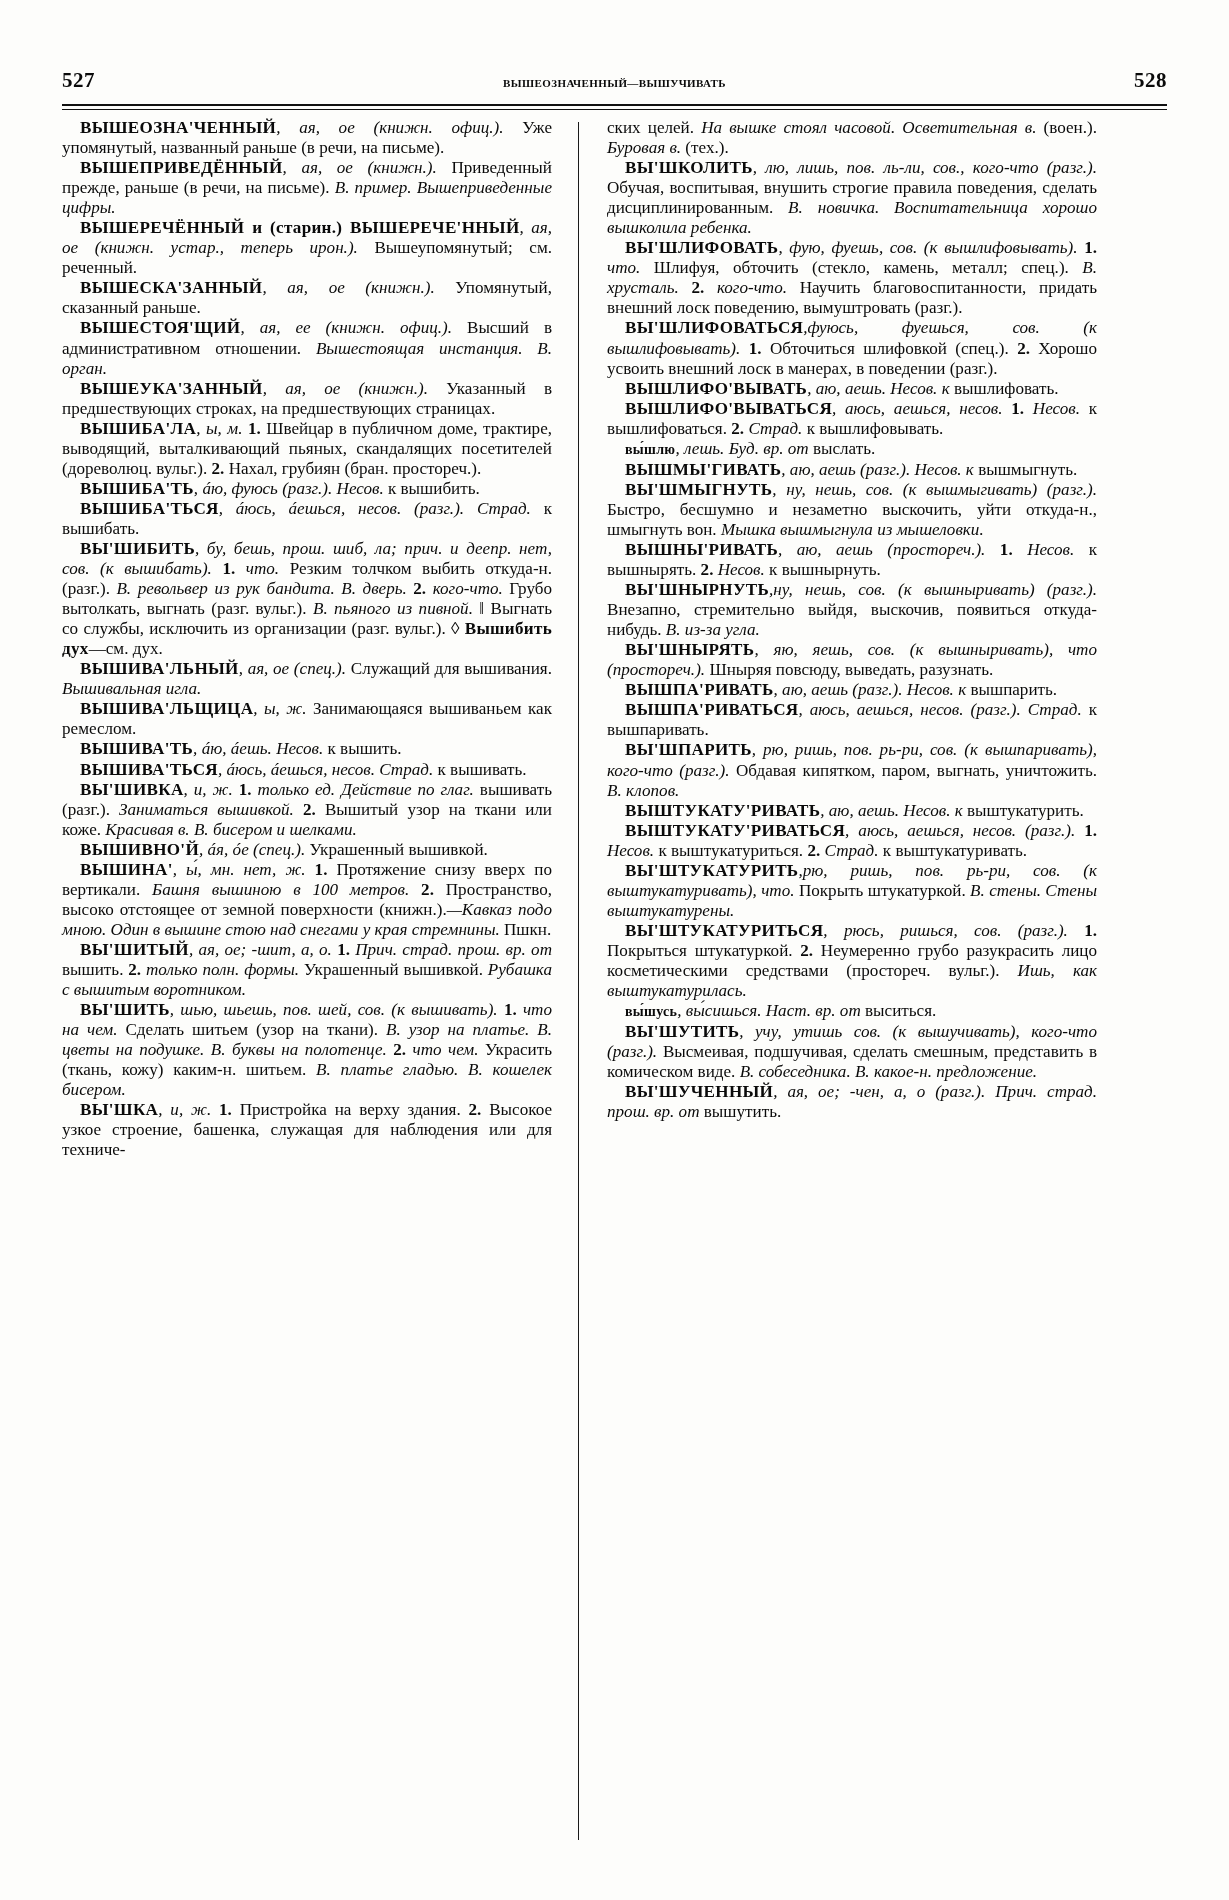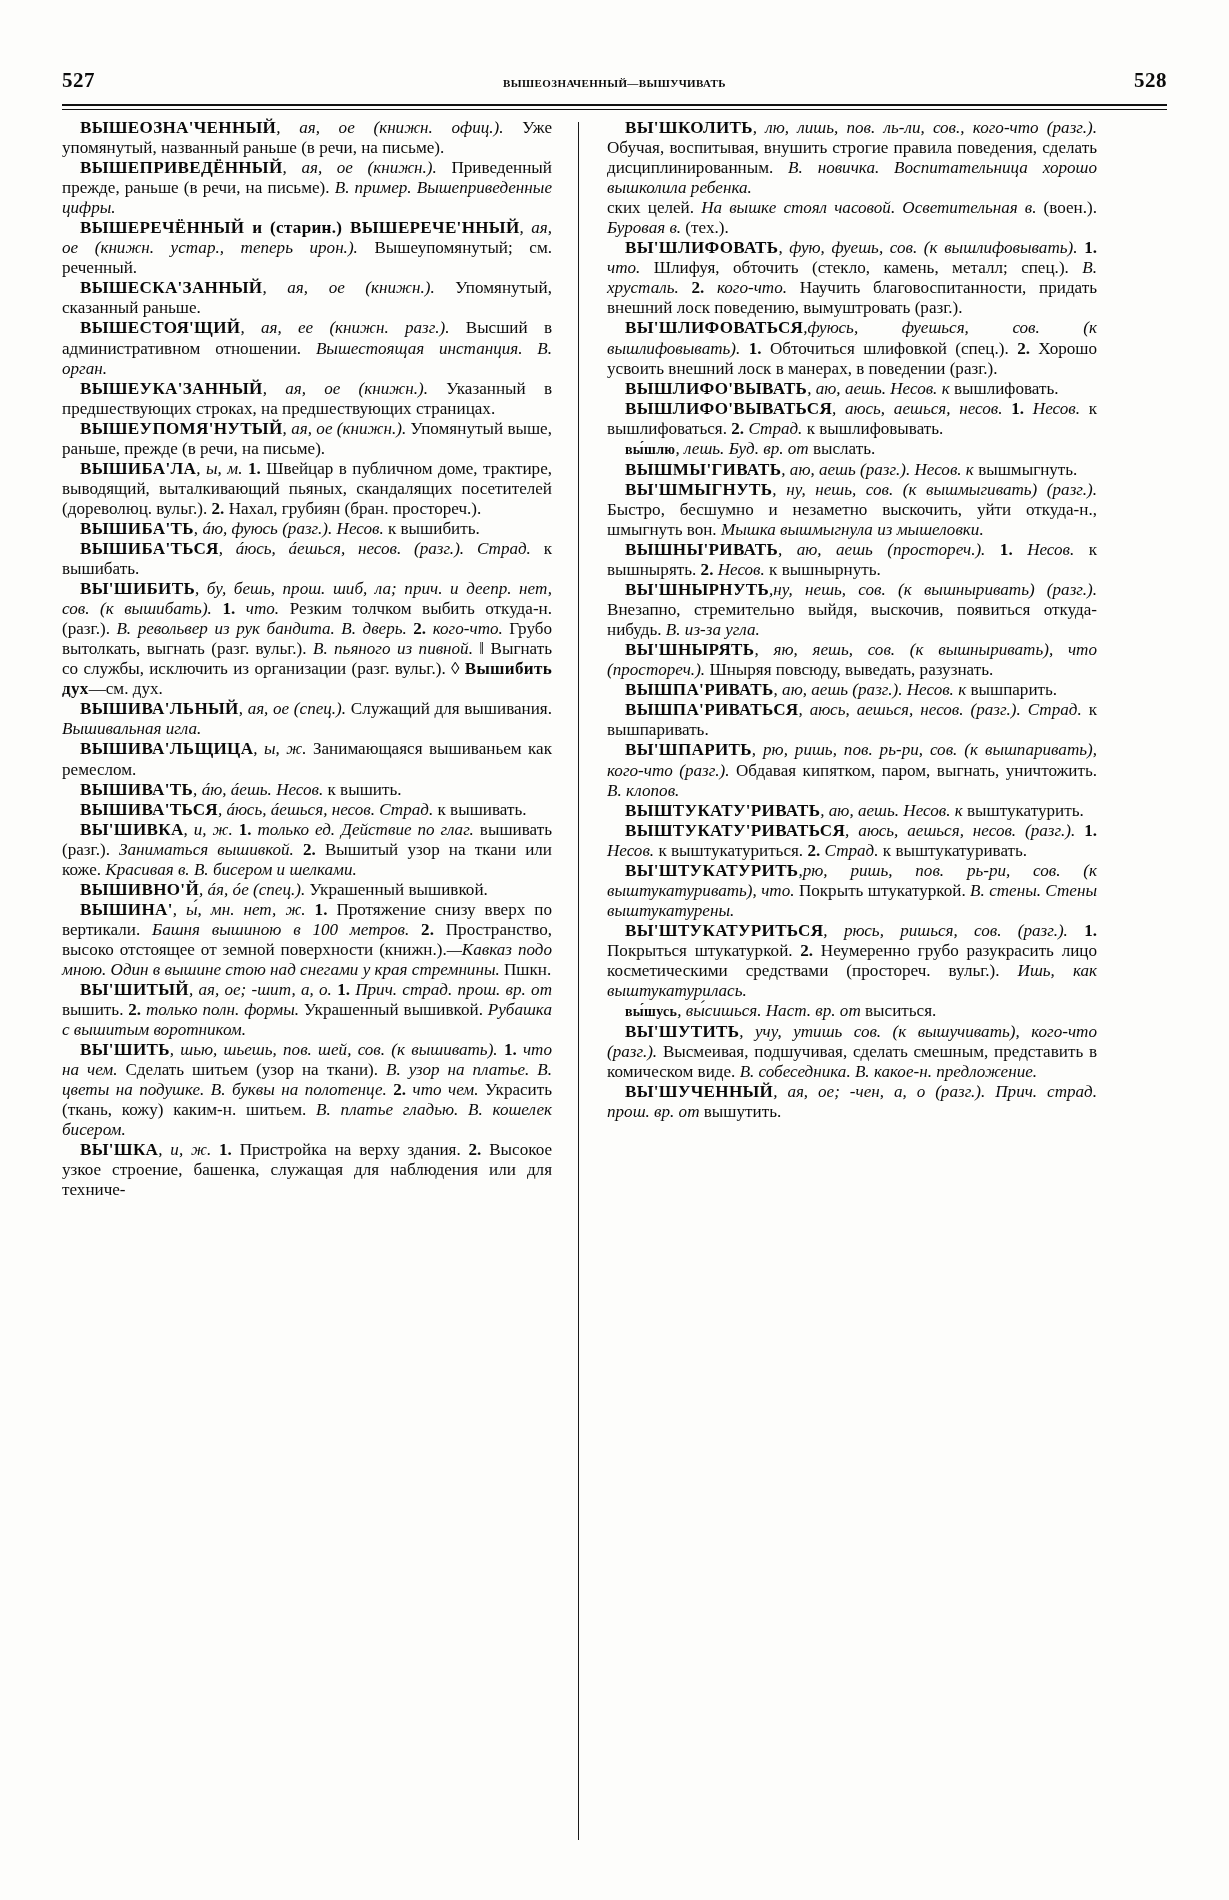--- a/index.html
+++ b/index.html
@@ -122,42 +122,41 @@
     <div class="rule-thick"></div>
     <div class="rule-thin"></div>
   </div>
 
   <div class="columns">
     <div class="col col-left" id="colLeft">
         <p class="entry"><span class="hw">ВЫШЕОЗНА'ЧЕННЫЙ</span><span class="it">, ая, ое (книжн. офиц.).</span><span> Уже упомянутый, названный раньше (в речи, на письме).</span></p>
         <p class="entry"><span class="hw">ВЫШЕПРИВЕДЁННЫЙ</span><span class="it">, ая, ое (книжн.).</span><span> Приведенный прежде, раньше (в речи, на письме).</span><span class="it"> В. пример. Вышеприведенные цифры.</span></p>
         <p class="entry"><span class="hw">ВЫШЕРЕЧЁННЫЙ</span><span class="hw"> и (старин.) ВЫШЕРЕЧЕ'ННЫЙ</span><span class="it">, ая, ое (книжн. устар., теперь ирон.).</span><span> Вышеупомянутый; см. реченный.</span></p>
         <p class="entry"><span class="hw">ВЫШЕСКА'ЗАННЫЙ</span><span class="it">, ая, ое (книжн.).</span><span> Упомянутый, сказанный раньше.</span></p>
-        <p class="entry"><span class="hw">ВЫШЕСТОЯ'ЩИЙ</span><span class="it">, ая, ее (книжн. разг.).</span><span> Высший в административном отношении.</span><span class="it"> Вышестоящая инстанция. В. орган.</span></p>
+        <p class="entry"><span class="hw">ВЫШЕСТОЯ'ЩИЙ</span><span class="it">, ая, ее (книжн. офиц.).</span><span> Высший в административном отношении.</span><span class="it"> Вышестоящая инстанция. В. орган.</span></p>
         <p class="entry"><span class="hw">ВЫШЕУКА'ЗАННЫЙ</span><span class="it">, ая, ое (книжн.).</span><span> Указанный в предшествующих строках, на предшествующих страницах.</span></p>
-        <p class="entry"><span class="hw">ВЫШЕУПОМЯ'НУТЫЙ</span><span class="it">, ая, ое (книжн.).</span><span> Упомянутый выше, раньше, прежде (в речи, на письме).</span></p>
         <p class="entry"><span class="hw">ВЫШИБА'ЛА</span><span class="it">, ы, м.</span><span> </span><span class="num">1.</span><span> Швейцар в публичном доме, трактире, выводящий, выталкивающий пьяных, скандалящих посетителей (дореволюц. вульг.).</span><span> </span><span class="num">2.</span><span> Нахал, грубиян (бран. простореч.).</span></p>
         <p class="entry"><span class="hw">ВЫШИБА'ТЬ</span><span class="it">, áю, фуюсь (разг.).</span><span class="it"> Несов.</span><span> к вышибить.</span></p>
         <p class="entry"><span class="hw">ВЫШИБА'ТЬСЯ</span><span class="it">, áюсь, áешься, несов. (разг.).</span><span class="it"> Страд.</span><span> к вышибать.</span></p>
         <p class="entry"><span class="hw">ВЫ'ШИБИТЬ</span><span class="it">, бу, бешь, прош. шиб, ла; прич. и деепр. нет, сов. (к вышибать).</span><span> </span><span class="num">1.</span><span> </span><span class="it">что.</span><span> Резким толчком выбить откуда-н. (разг.).</span><span class="it"> В. револьвер из рук бандита. В. дверь.</span><span> </span><span class="num">2.</span><span> </span><span class="it">кого-что.</span><span> Грубо вытолкать, выгнать (разг. вульг.).</span><span class="it"> В. пьяного из пивной.</span><span> ‖ Выгнать со службы, исключить из организации (разг. вульг.).</span><span class="diamond"> ◊ </span><span class="hw">Вышибить дух</span><span>—см. дух.</span></p>
         <p class="entry"><span class="hw">ВЫШИВА'ЛЬНЫЙ</span><span class="it">, ая, ое (спец.).</span><span> Служащий для вышивания.</span><span class="it"> Вышивальная игла.</span></p>
         <p class="entry"><span class="hw">ВЫШИВА'ЛЬЩИЦА</span><span class="it">, ы, ж.</span><span> Занимающаяся вышиваньем как ремеслом.</span></p>
         <p class="entry"><span class="hw">ВЫШИВА'ТЬ</span><span class="it">, áю, áешь.</span><span class="it"> Несов.</span><span> к вышить.</span></p>
         <p class="entry"><span class="hw">ВЫШИВА'ТЬСЯ</span><span class="it">, áюсь, áешься, несов.</span><span class="it"> Страд.</span><span> к вышивать.</span></p>
         <p class="entry"><span class="hw">ВЫ'ШИВКА</span><span class="it">, и, ж.</span><span> </span><span class="num">1.</span><span> </span><span class="it">только ед. Действие по глаг.</span><span> вышивать (разг.).</span><span class="it"> Заниматься вышивкой.</span><span> </span><span class="num">2.</span><span> Вышитый узор на ткани или коже.</span><span class="it"> Красивая в. В. бисером и шелками.</span></p>
         <p class="entry"><span class="hw">ВЫШИВНО'Й</span><span class="it">, áя, óе (спец.).</span><span> Украшенный вышивкой.</span></p>
         <p class="entry"><span class="hw">ВЫШИНА'</span><span class="it">, ы́, мн. нет, ж.</span><span> </span><span class="num">1.</span><span> Протяжение снизу вверх по вертикали.</span><span class="it"> Башня вышиною в 100 метров.</span><span> </span><span class="num">2.</span><span> Пространство, высоко отстоящее от земной поверхности (книжн.).</span><span class="it">—Кавказ подо мною. Один в вышине стою над снегами у края стремнины.</span><span> Пшкн.</span></p>
         <p class="entry"><span class="hw">ВЫ'ШИТЫЙ</span><span class="it">, ая, ое; -шит, а, о.</span><span> </span><span class="num">1.</span><span> </span><span class="it">Прич. страд. прош. вр. от</span><span> вышить.</span><span> </span><span class="num">2.</span><span> </span><span class="it">только полн. формы.</span><span> Украшенный вышивкой.</span><span class="it"> Рубашка с вышитым воротником.</span></p>
         <p class="entry"><span class="hw">ВЫ'ШИТЬ</span><span class="it">, шью, шьешь, пов. шей, сов. (к вышивать).</span><span> </span><span class="num">1.</span><span> </span><span class="it">что на чем.</span><span> Сделать шитьем (узор на ткани).</span><span class="it"> В. узор на платье. В. цветы на подушке. В. буквы на полотенце.</span><span> </span><span class="num">2.</span><span> </span><span class="it">что чем.</span><span> Украсить (ткань, кожу) каким-н. шитьем.</span><span class="it"> В. платье гладью. В. кошелек бисером.</span></p>
         <p class="entry"><span class="hw">ВЫ'ШКА</span><span class="it">, и, ж.</span><span> </span><span class="num">1.</span><span> Пристройка на верху здания.</span><span> </span><span class="num">2.</span><span> Высокое узкое строение, башенка, служащая для наблюдения или для техниче-</span></p>
       </div>
     <div class="col-divider"></div>
     <div class="col col-right" id="colRight">
+        <p class="entry cont"><span>ских целей.</span><span class="it"> На вышке стоял часовой. Осветительная в.</span><span> (воен.).</span><span class="it"> Буровая в.</span><span> (тех.).</span></p>
         <p class="entry"><span class="hw">ВЫ'ШКОЛИТЬ</span><span class="it">, лю, лишь, пов. ль-ли, сов., кого-что (разг.).</span><span> Обучая, воспитывая, внушить строгие правила поведения, сделать дисциплинированным.</span><span class="it"> В. новичка. Воспитательница хорошо вышколила ребенка.</span></p>
-        <p class="entry cont"><span>ских целей.</span><span class="it"> На вышке стоял часовой. Осветительная в.</span><span> (воен.).</span><span class="it"> Буровая в.</span><span> (тех.).</span></p>
         <p class="entry"><span class="hw">ВЫ'ШЛИФОВАТЬ</span><span class="it">, фую, фуешь, сов. (к вышлифовывать).</span><span> </span><span class="num">1.</span><span> </span><span class="it">что.</span><span> Шлифуя, обточить (стекло, камень, металл; спец.).</span><span class="it"> В. хрусталь.</span><span> </span><span class="num">2.</span><span> </span><span class="it">кого-что.</span><span> Научить благовоспитанности, придать внешний лоск поведению, вымуштровать (разг.).</span></p>
         <p class="entry"><span class="hw">ВЫ'ШЛИФОВАТЬСЯ</span><span class="it">,фуюсь, фуешься, сов. (к вышлифовывать).</span><span> </span><span class="num">1.</span><span> Обточиться шлифовкой (спец.).</span><span> </span><span class="num">2.</span><span> Хорошо усвоить внешний лоск в манерах, в поведении (разг.).</span></p>
         <p class="entry"><span class="hw">ВЫШЛИФО'ВЫВАТЬ</span><span class="it">, аю, аешь.</span><span class="it"> Несов. к</span><span> вышлифовать.</span></p>
         <p class="entry"><span class="hw">ВЫШЛИФО'ВЫВАТЬСЯ</span><span class="it">, аюсь, аешься, несов.</span><span> </span><span class="num">1.</span><span> </span><span class="it">Несов.</span><span> к вышлифоваться.</span><span> </span><span class="num">2.</span><span> </span><span class="it">Страд.</span><span> к вышлифовывать.</span></p>
         <p class="entry"><span class="hw sm">вы́шлю</span><span class="it">, лешь.</span><span class="it"> Буд. вр. от</span><span> выслать.</span></p>
         <p class="entry"><span class="hw">ВЫШМЫ'ГИВАТЬ</span><span class="it">, аю, аешь (разг.).</span><span class="it"> Несов. к</span><span> вышмыгнуть.</span></p>
         <p class="entry"><span class="hw">ВЫ'ШМЫГНУТЬ</span><span class="it">, ну, нешь, сов. (к вышмыгивать) (разг.).</span><span> Быстро, бесшумно и незаметно выскочить, уйти откуда-н., шмыгнуть вон.</span><span class="it"> Мышка вышмыгнула из мышеловки.</span></p>
         <p class="entry"><span class="hw">ВЫШНЫ'РИВАТЬ</span><span class="it">, аю, аешь (простореч.).</span><span> </span><span class="num">1.</span><span> </span><span class="it">Несов.</span><span> к вышнырять.</span><span> </span><span class="num">2.</span><span> </span><span class="it">Несов.</span><span> к вышнырнуть.</span></p>
         <p class="entry"><span class="hw">ВЫ'ШНЫРНУТЬ</span><span class="it">,ну, нешь, сов. (к вышныривать) (разг.).</span><span> Внезапно, стремительно выйдя, выскочив, появиться откуда-нибудь.</span><span class="it"> В. из-за угла.</span></p>
         <p class="entry"><span class="hw">ВЫ'ШНЫРЯТЬ</span><span class="it">, яю, яешь, сов. (к вышныривать), что (простореч.).</span><span> Шныряя повсюду, выведать, разузнать.</span></p>

